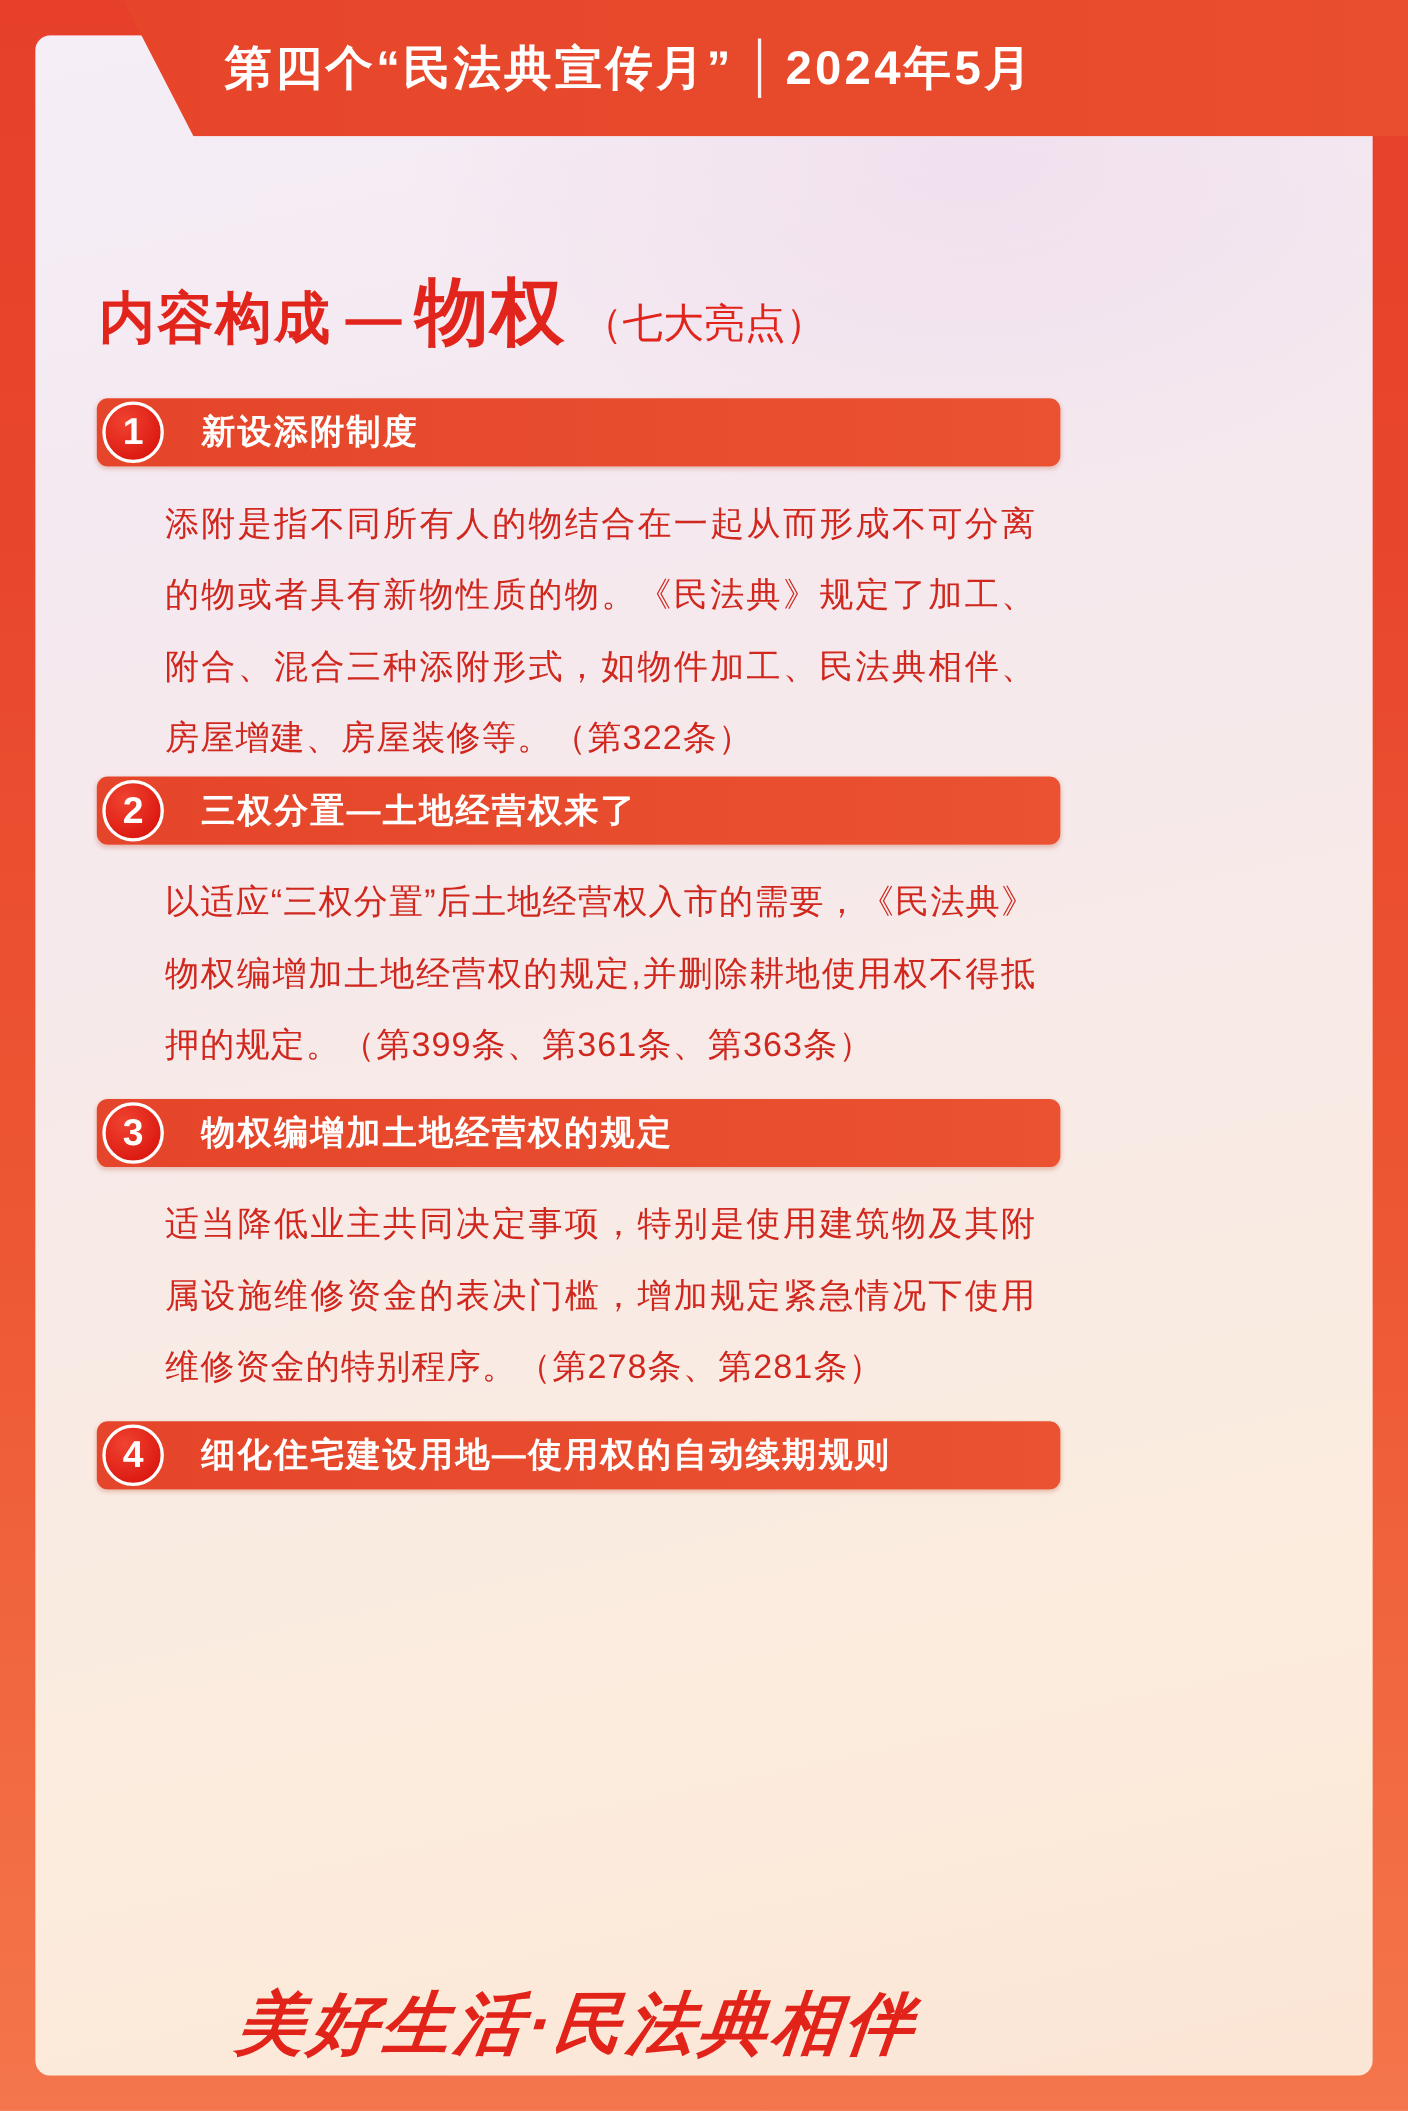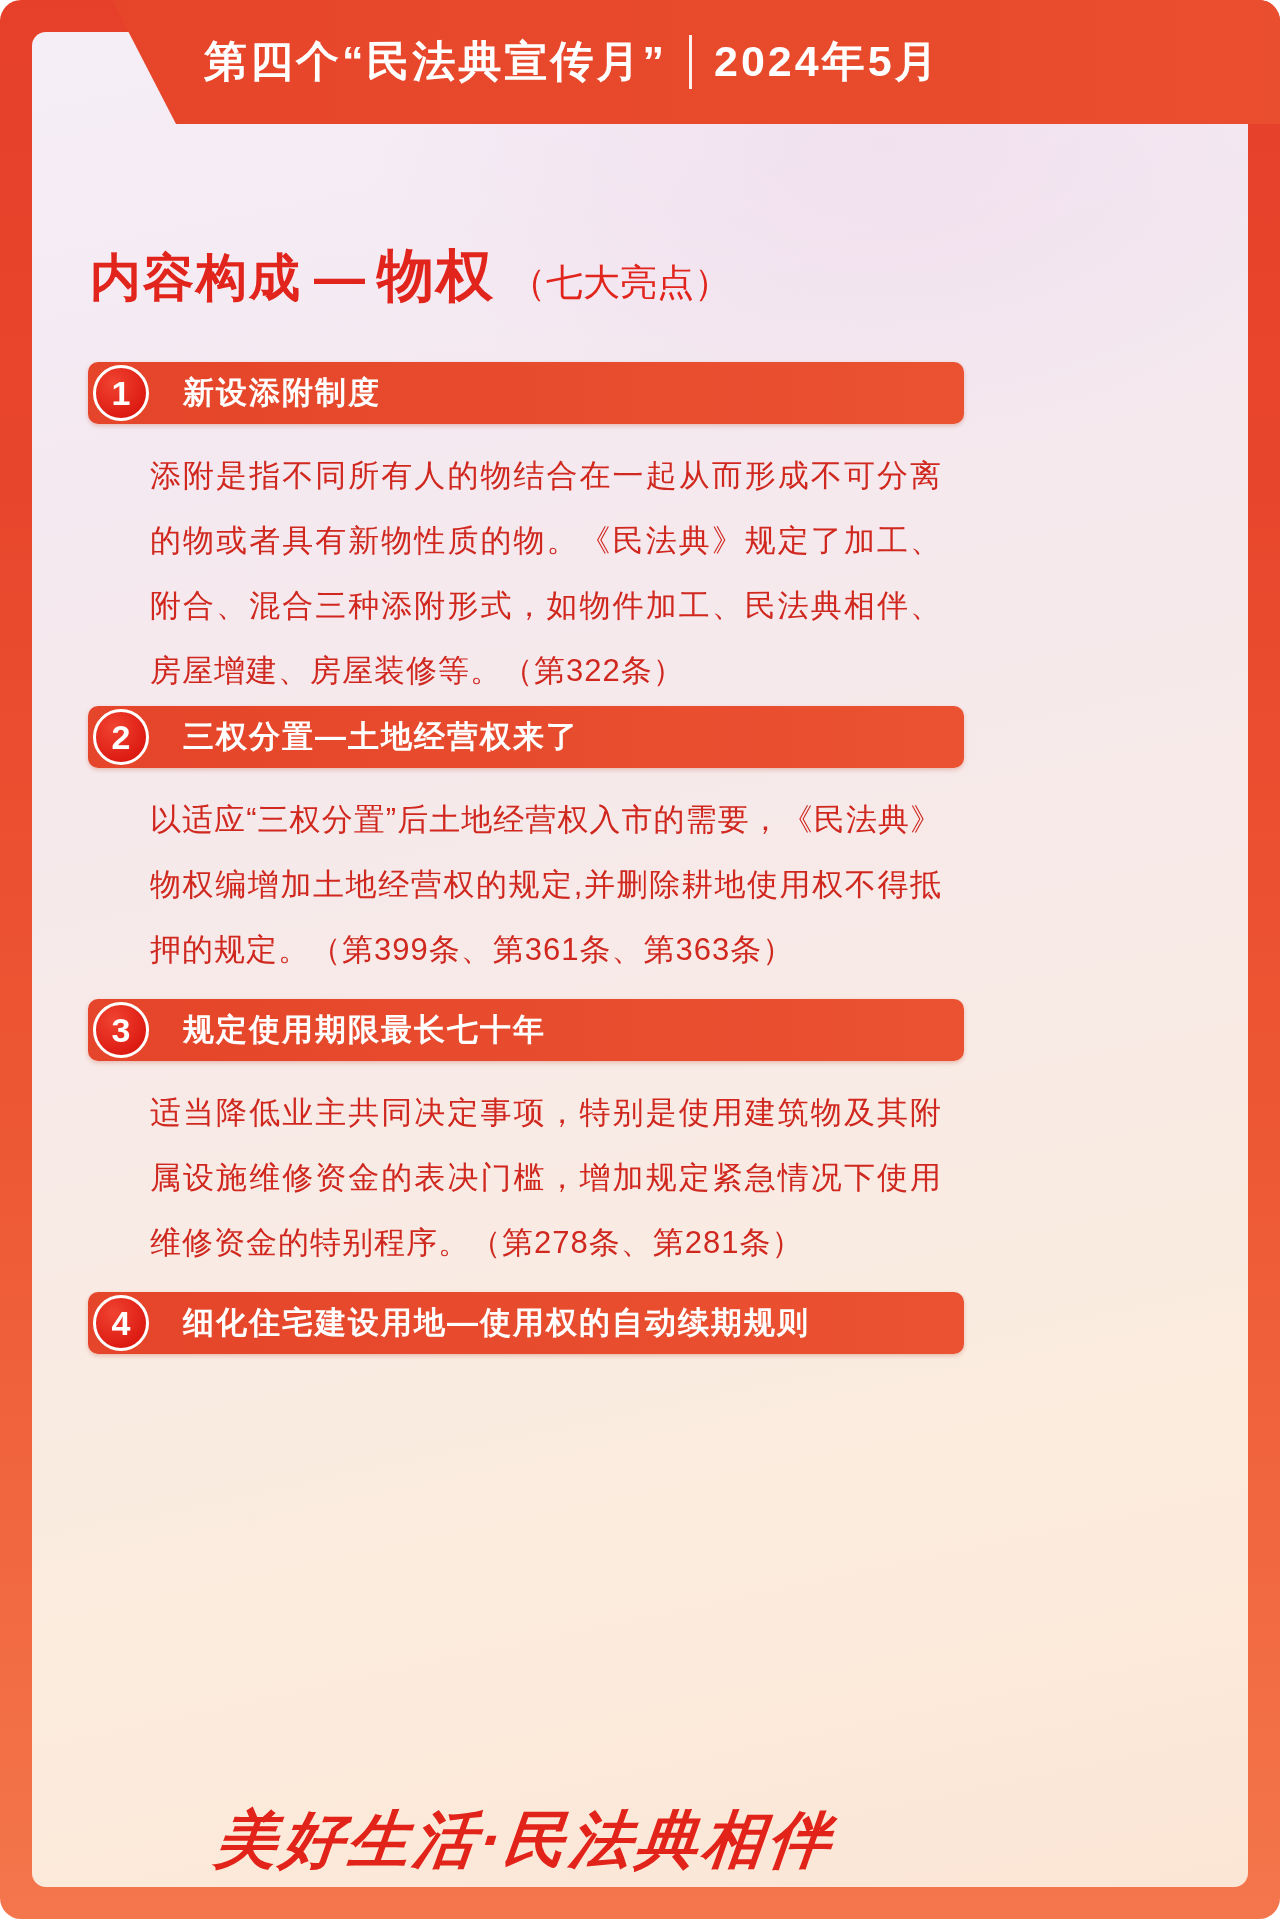--- a/index.html
+++ b/index.html
@@ -2,21 +2,20 @@
 <html><head>
 <meta charset="utf-8">
 <style>
   html,body{margin:0;padding:0;}
   .poster{
     position:relative;
     width:1280px;height:1919px;
     overflow:hidden;
     background:linear-gradient(180deg,#e6402a 0%,#e8462c 25%,#ed5834 60%,#f26b42 85%,#f4764c 100%);
     font-family:"Liberation Sans","DejaVu Sans",sans-serif;
-    border-radius:21px;
   }
   .panel{
     position:absolute;
     left:32px;top:32px;right:32px;bottom:32px;
     border-radius:14px;
     background:
       radial-gradient(ellipse 60% 25% at 70% 6%, rgba(238,216,234,.55), rgba(238,216,234,0) 70%),
       linear-gradient(168deg,#f5eef7 0%,#f4e9f1 20%,#f6e9ea 42%,#f9ebe3 62%,#fcecdd 80%,#fbe5d5 100%);
     z-index:1;
   }
@@ -29,21 +28,21 @@
     color:#ffffff;z-index:3;
   }
   .banner-text{font-size:43px;font-weight:bold;letter-spacing:3px;white-space:nowrap;}
   .banner-divider{width:3px;height:54px;background:#ffffff;opacity:.92;margin:0 22px;flex:0 0 auto;}
   .title{
     position:absolute;top:238px;left:90px;z-index:2;
     display:flex;align-items:baseline;color:#e1241c;white-space:nowrap;
   }
   .title-main{font-size:51px;font-weight:600;letter-spacing:2px;text-align:center;}
   .title-dash{font-size:51px;font-weight:700;margin:0 12px;}
-  .title-key{font-size:57px;font-weight:900;letter-spacing:2px;}
+  .title-key{font-size:67px;font-weight:900;letter-spacing:2px;}
   .title-note{font-size:37px;font-weight:400;margin-left:14px;}
   .section{position:absolute;left:88px;width:876px;z-index:2;}
   .section.s1{top:362px;}
   .section.s2{top:706px;}
   .section.s3{top:999px;}
   .section.s4{top:1292px;}
   .sec-banner{
     position:relative;height:62px;border-radius:10px;
     background:linear-gradient(90deg,#e5452a,#ea5231);
     display:flex;align-items:center;
@@ -101,21 +100,21 @@
     <div class="sec-banner">
       <div class="badge">2</div>
       <div class="sec-heading">三权分置—土地经营权来了</div>
     </div>
     <div class="sec-body">以适应“三权分置”后土地经营权入市的需要，《民法典》物权编增加土地经营权的规定,并删除耕地使用权不得抵押的规定。（第399条、第361条、第363条）</div>
   </div>
 
   <div class="section s3">
     <div class="sec-banner">
       <div class="badge">3</div>
-      <div class="sec-heading">规定使用期限最长七十年</div>
+      <div class="sec-heading">物权编增加土地经营权的规定</div>
     </div>
     <div class="sec-body">适当降低业主共同决定事项，特别是使用建筑物及其附属设施维修资金的表决门槛，增加规定紧急情况下使用维修资金的特别程序。（第278条、第281条）</div>
   </div>
 
   <div class="section s4">
     <div class="sec-banner">
       <div class="badge">4</div>
       <div class="sec-heading">细化住宅建设用地—使用权的自动续期规则</div>
     </div>
   </div>

